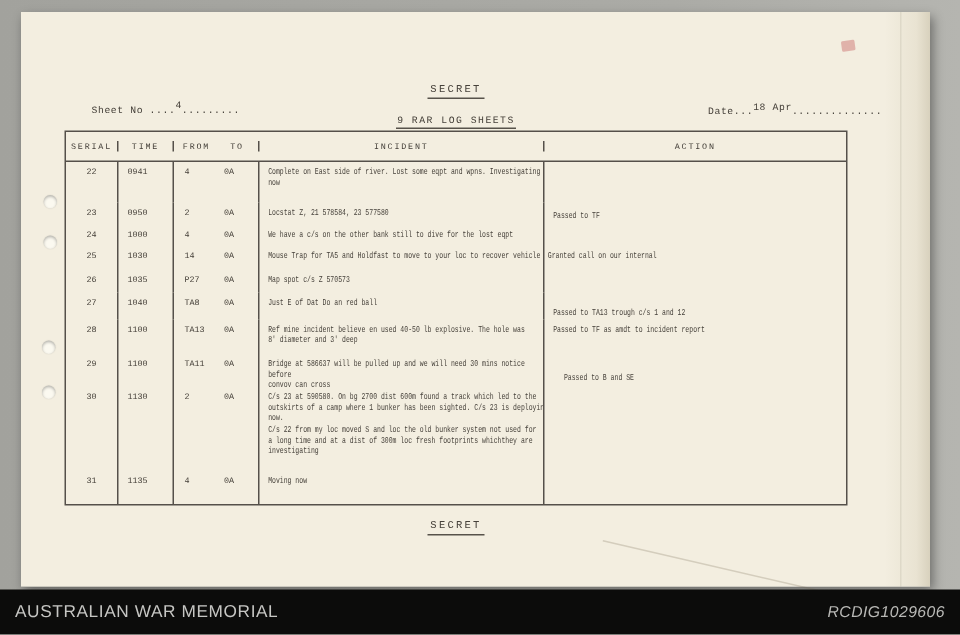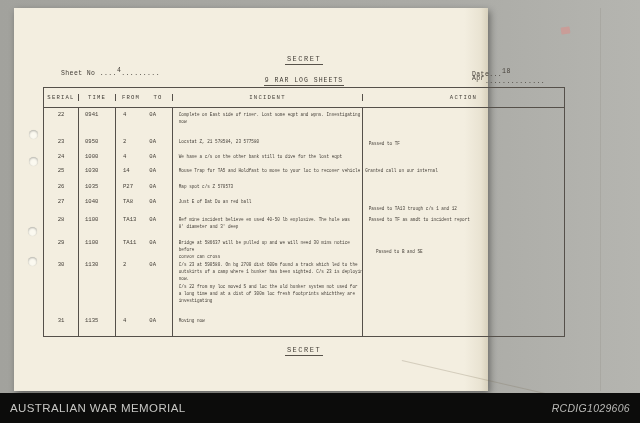--- a/index.html
+++ b/index.html
@@ -1,20 +1,20 @@
 <!DOCTYPE html>
 <html><head>
 <meta charset="utf-8">
 <style>
   html,body{margin:0;padding:0;}
   body{width:640px;height:423px;overflow:hidden;background:#a6a6a1;font-family:"Liberation Sans",sans-serif;}
   .scene{position:relative;width:640px;height:423px;background:linear-gradient(90deg,#a2a29d 0%,#ababa6 70%,#b5b5b0 100%);}
 
   
-  .paper{position:absolute;left:14px;top:8px;width:474px;height:383px;
+  .paper{position:absolute;left:14px;top:8px;width:606px;height:383px;
     background:linear-gradient(90deg,#f3eee0 0%,#f3eee0 95%,#e9e3d2 98.5%,#d8d1bd 100%);
     box-shadow:2px 3px 7px rgba(0,0,0,.4);}
   .fold-line{position:absolute;top:0;bottom:0;left:586px;width:1px;background:rgba(90,80,60,.10);}
   .crease{position:absolute;left:388px;top:352px;width:215px;height:1px;background:rgba(120,108,82,.25);transform:rotate(13deg);transform-origin:0 0;}
 
   .hole{position:absolute;width:9px;height:9px;border-radius:50%;background:#fbf9f0;box-shadow:inset 0 1px 2px rgba(0,0,0,.28),0 0 1px rgba(0,0,0,.12);}
   .hole.h1{left:15px;top:122px;}
   .hole.h2{left:15px;top:149px;}
   .hole.h3{left:14px;top:219px;}
   .hole.h4{left:14px;top:249px;}

